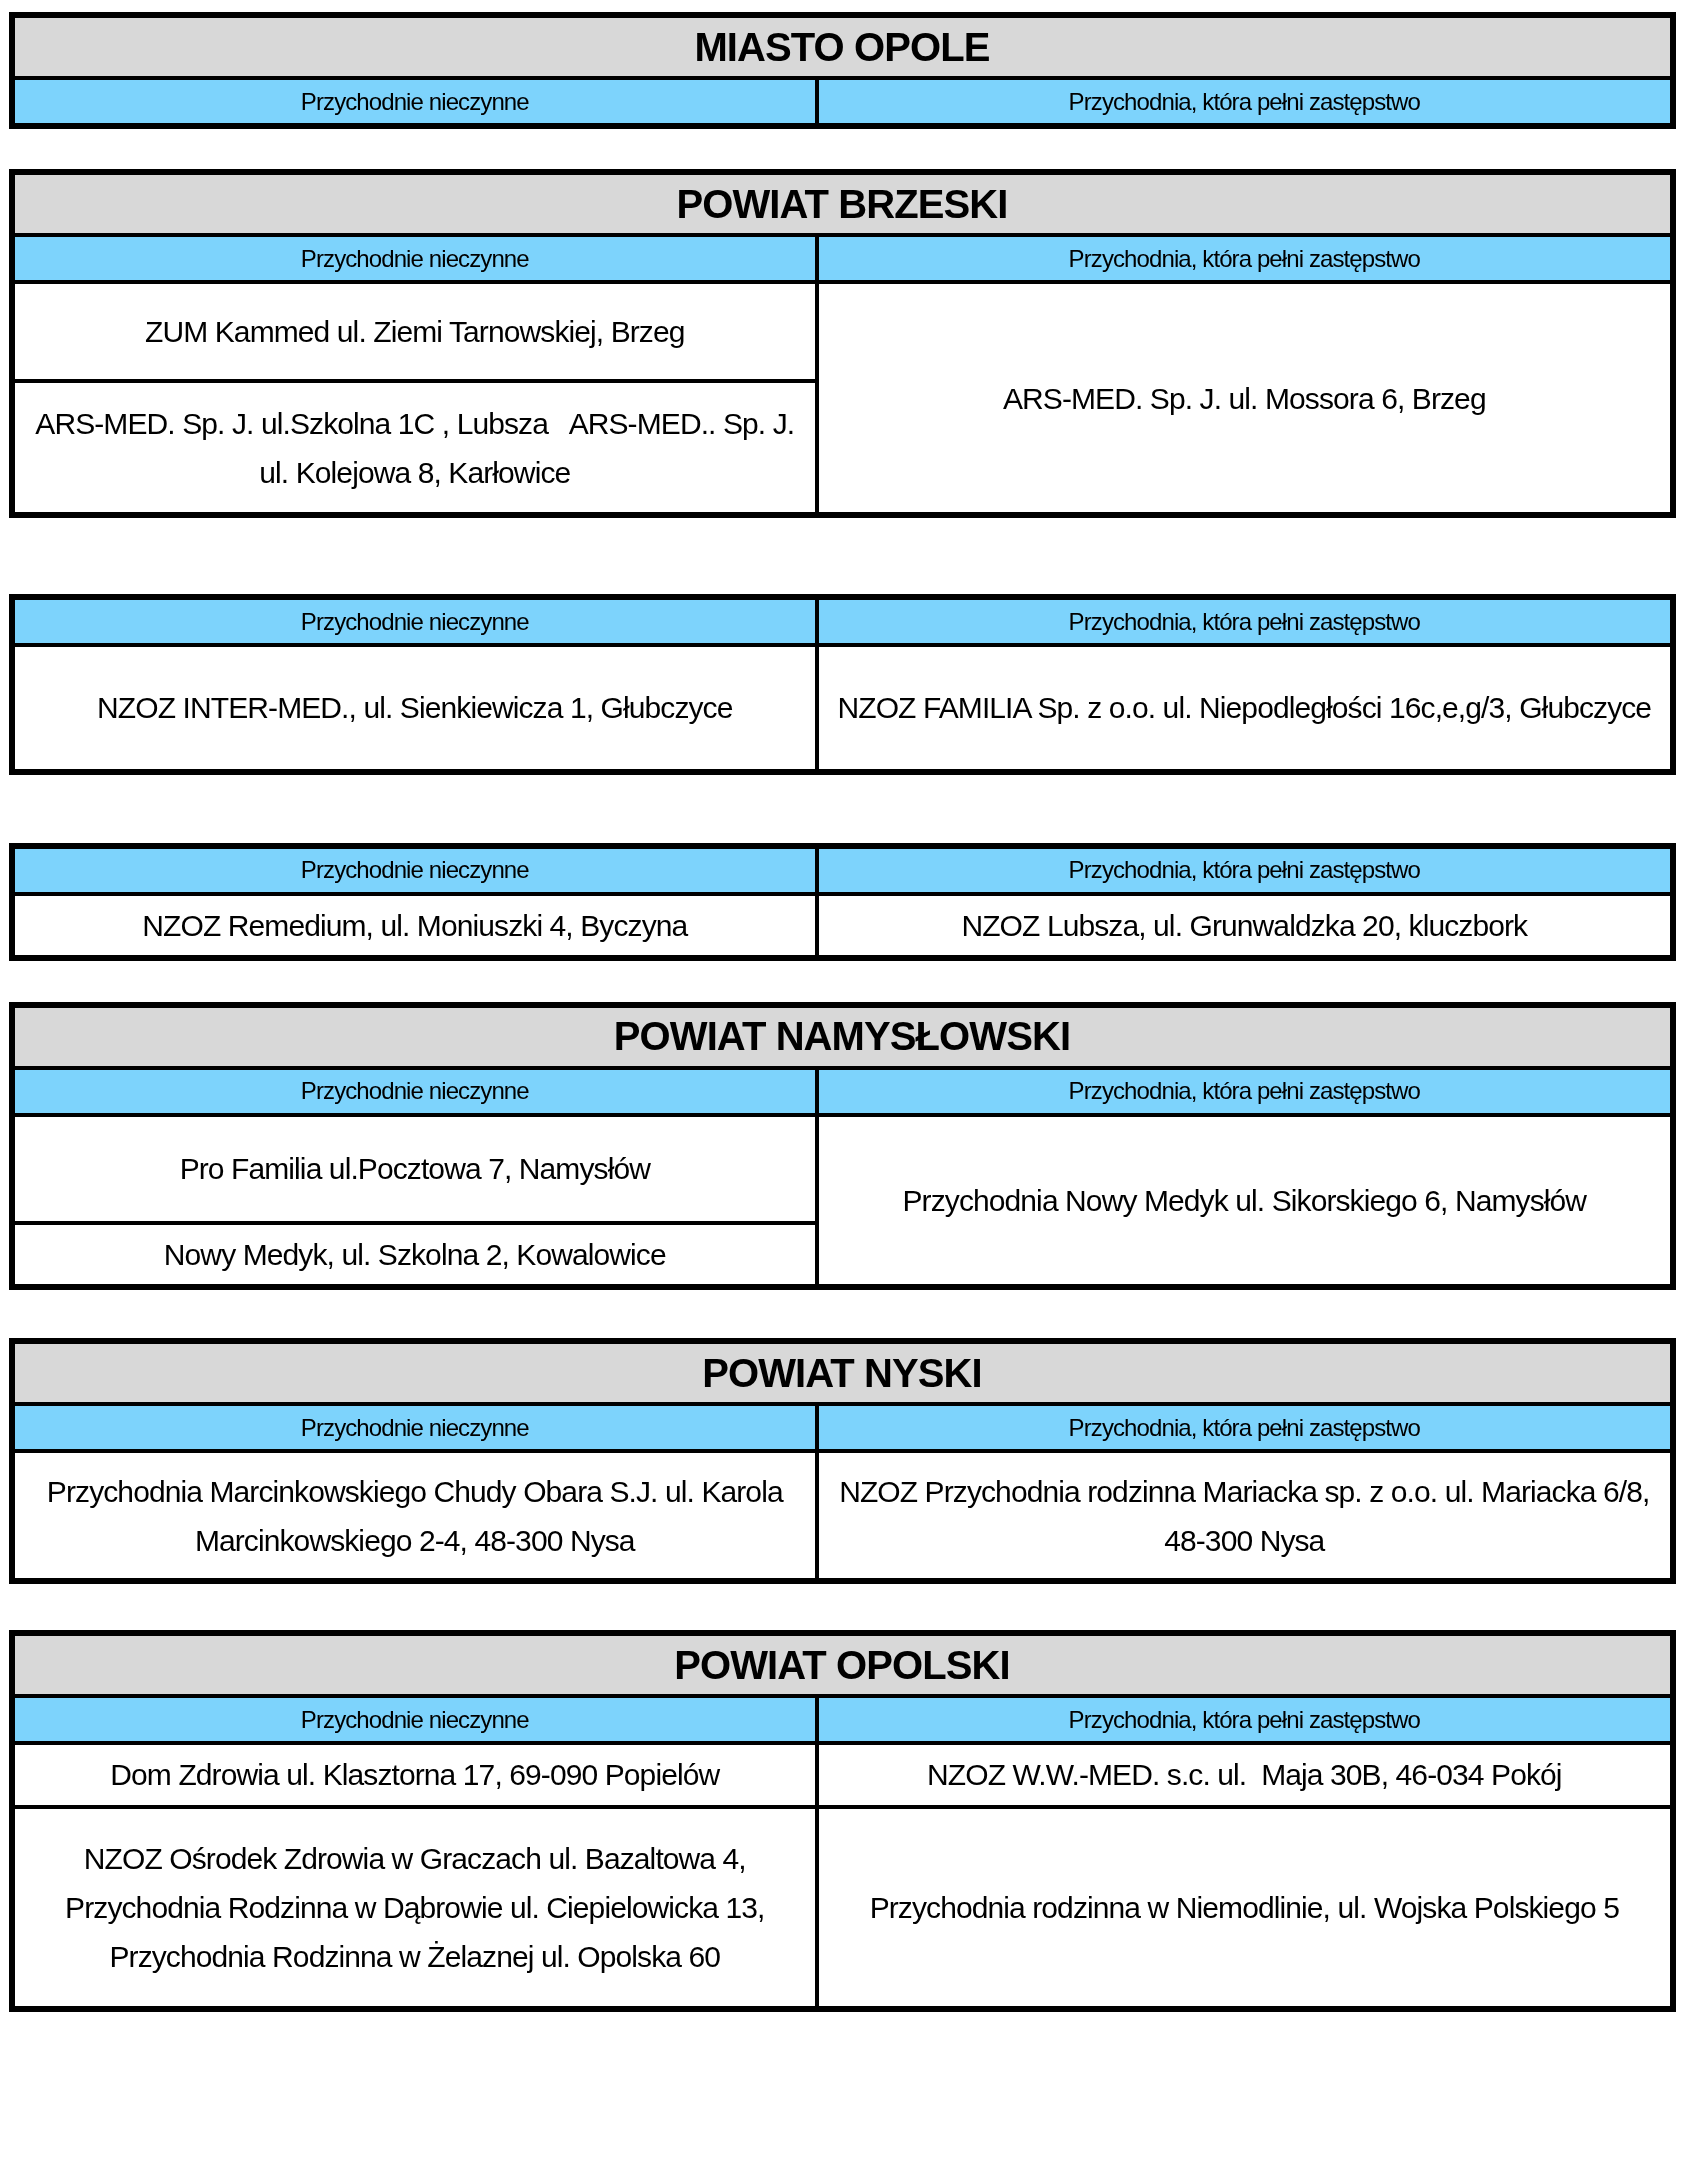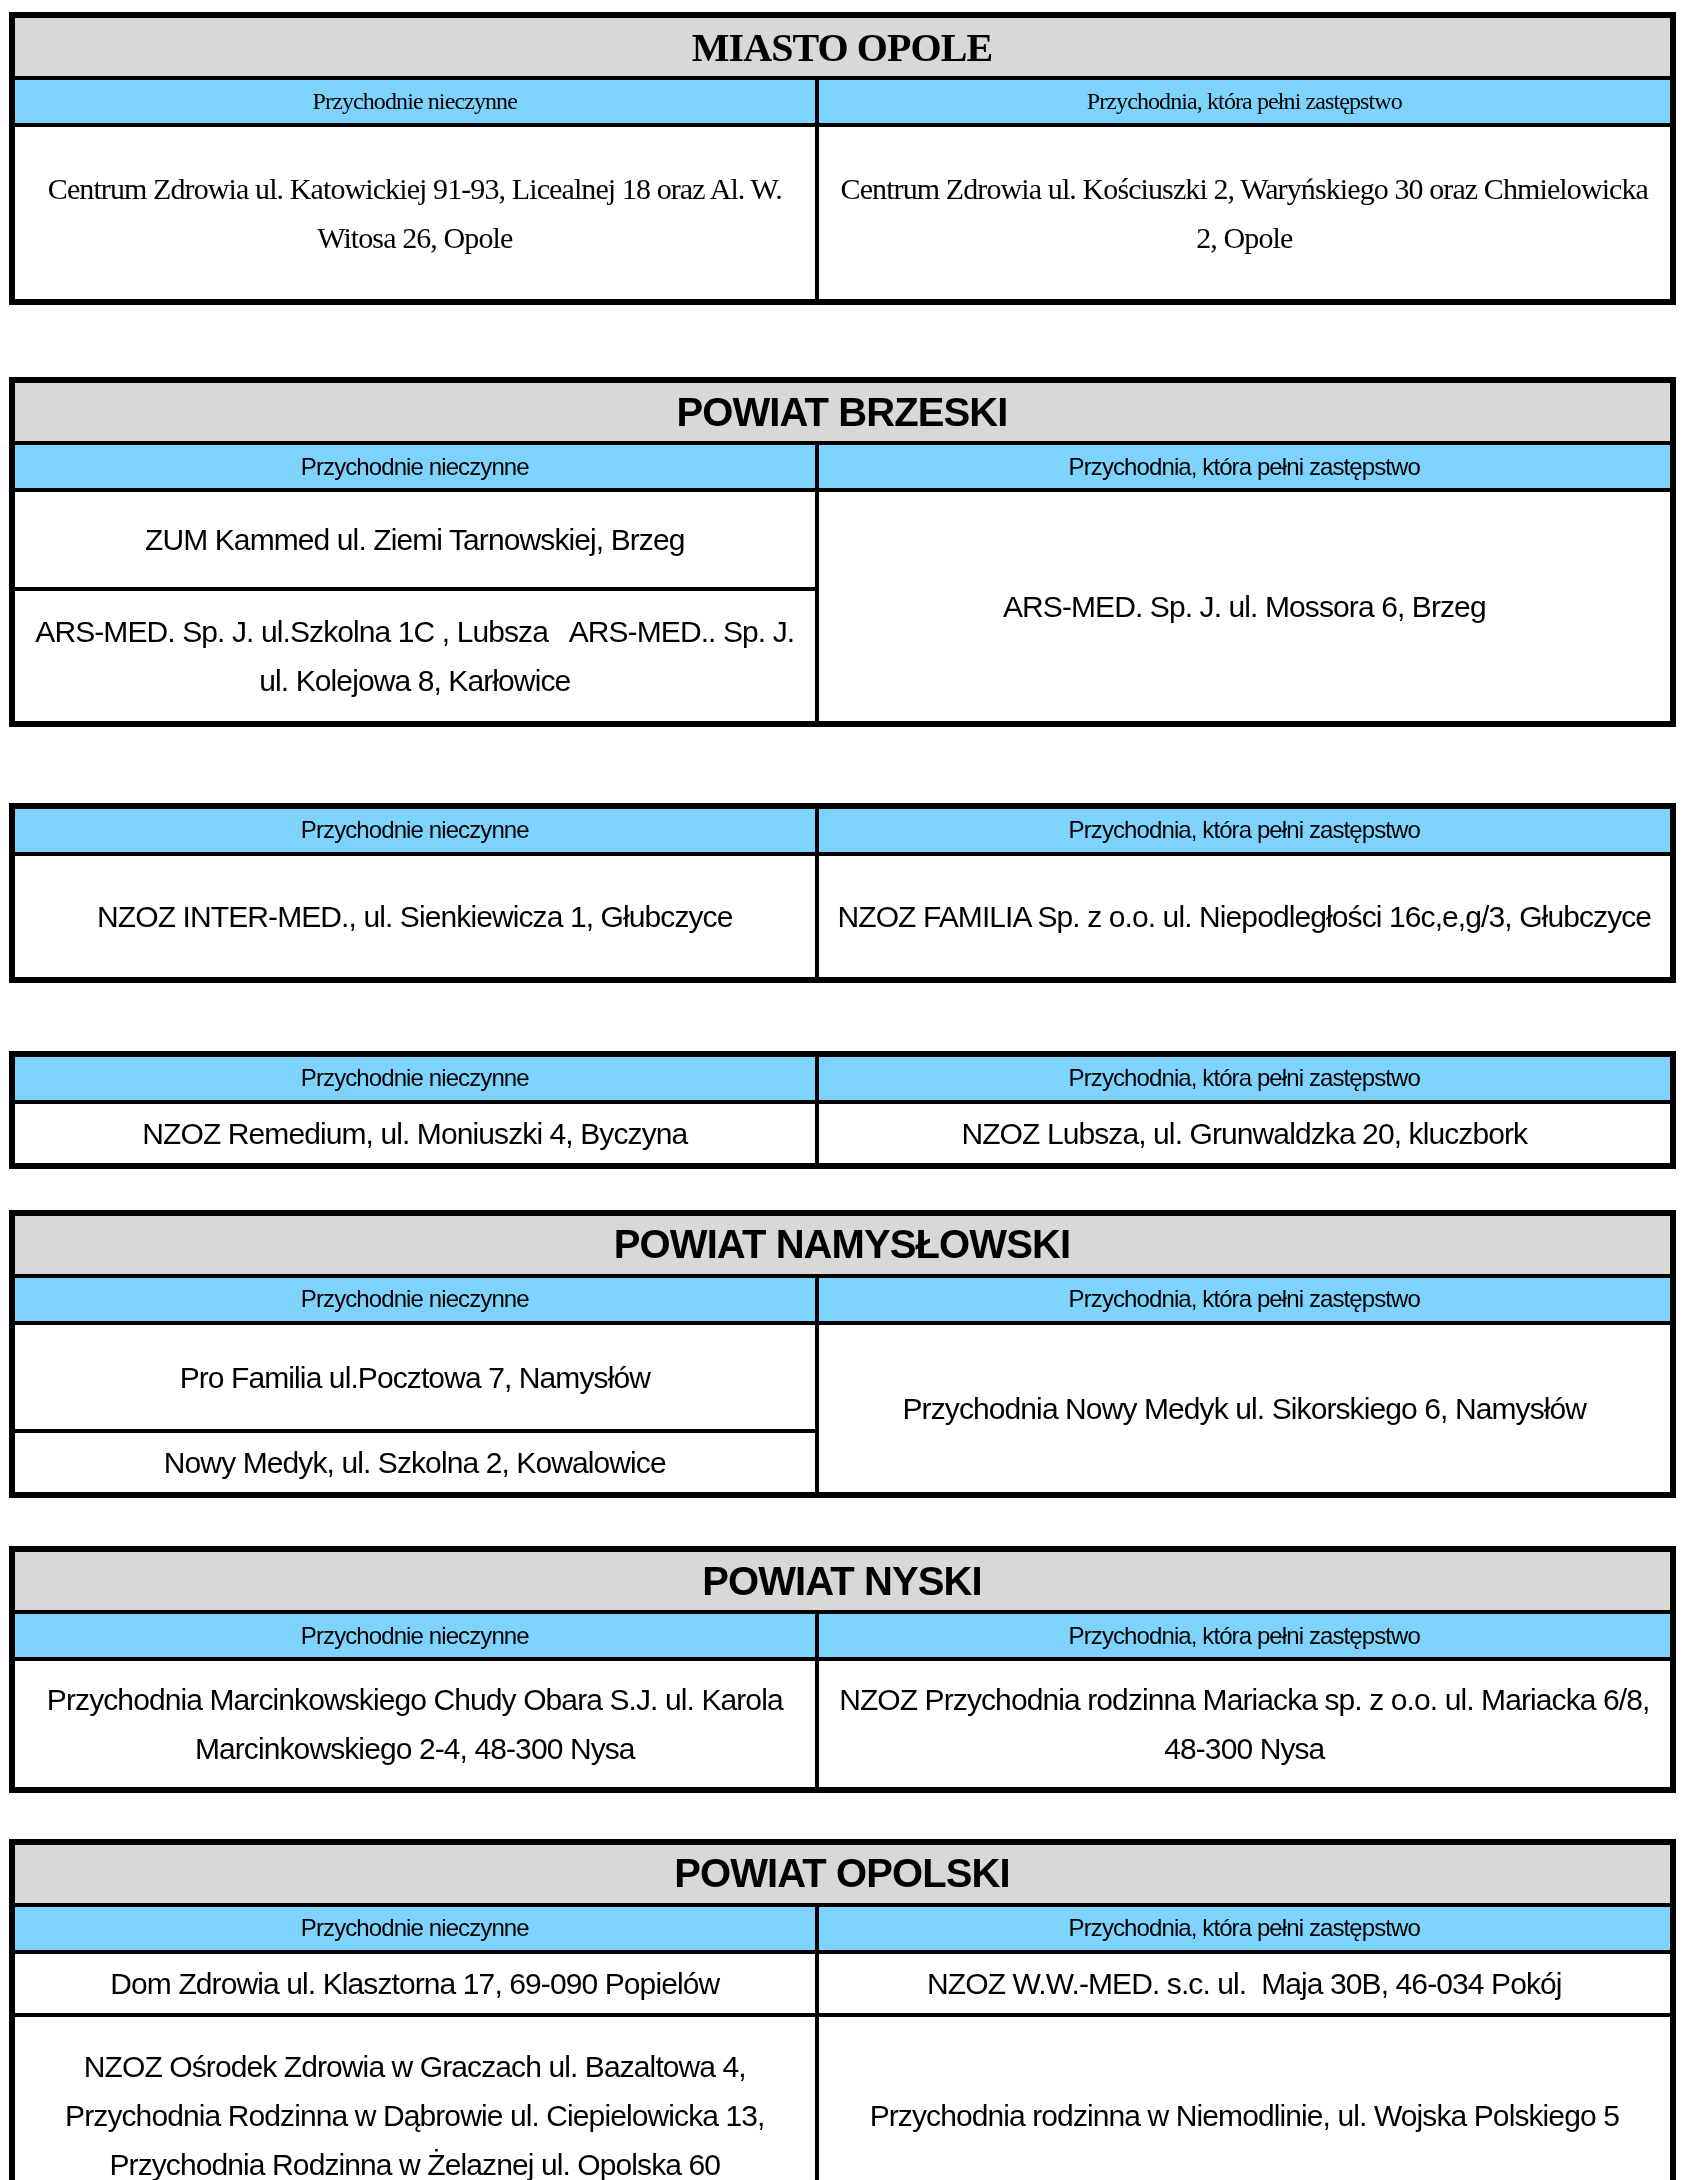--- a/index.html
+++ b/index.html
@@ -46,21 +46,21 @@
   }
   td.cell {
     background: #ffffff;
     font-size: 30px;
     letter-spacing: -0.9px;
     line-height: 49px;
     padding: 5.1px 10.2px;
     white-space: pre-wrap;
     word-wrap: break-word;
   }
-  .gap1 { margin-bottom: 72px; font-family: Liberation Serif, serif; }
+  .gap1 { margin-bottom: 40px; }
   .gap2 { margin-bottom: 76px; }
   .gap3 { margin-bottom: 68px; }
   .gap4 { margin-bottom: 41px; }
   .gap5 { margin-bottom: 48px; }
   .gap6 { margin-bottom: 46px; }
 </style>
 </head>
 <body>
 
 <div class="doc">
@@ -71,24 +71,20 @@
         <col style="width:51.5%">
       </colgroup>
     <tbody>
         <tr>
           <td class="title-cell" colspan="2">MIASTO OPOLE</td>
         </tr>
     <tr>
       <td class="head-cell">Przychodnie nieczynne</td>
       <td class="head-cell">Przychodnia, która pełni zastępstwo</td>
     </tr>
-    <tr>
-      <td class="cell" style="height:162px">Centrum Zdrowia ul. Katowickiej 91-93, Licealnej 18 oraz Al. W. Witosa 26, Opole</td>
-      <td class="cell" style="height:162px">Centrum Zdrowia ul. Kościuszki 2, Waryńskiego 30 oraz Chmielowicka 2, Opole</td>
-    </tr>
   </tbody>
     </table>
 
   <table class="tbl gap2">
     <colgroup>
         <col style="width:48.5%">
         <col style="width:51.5%">
       </colgroup>
     <tbody>
         <tr>

